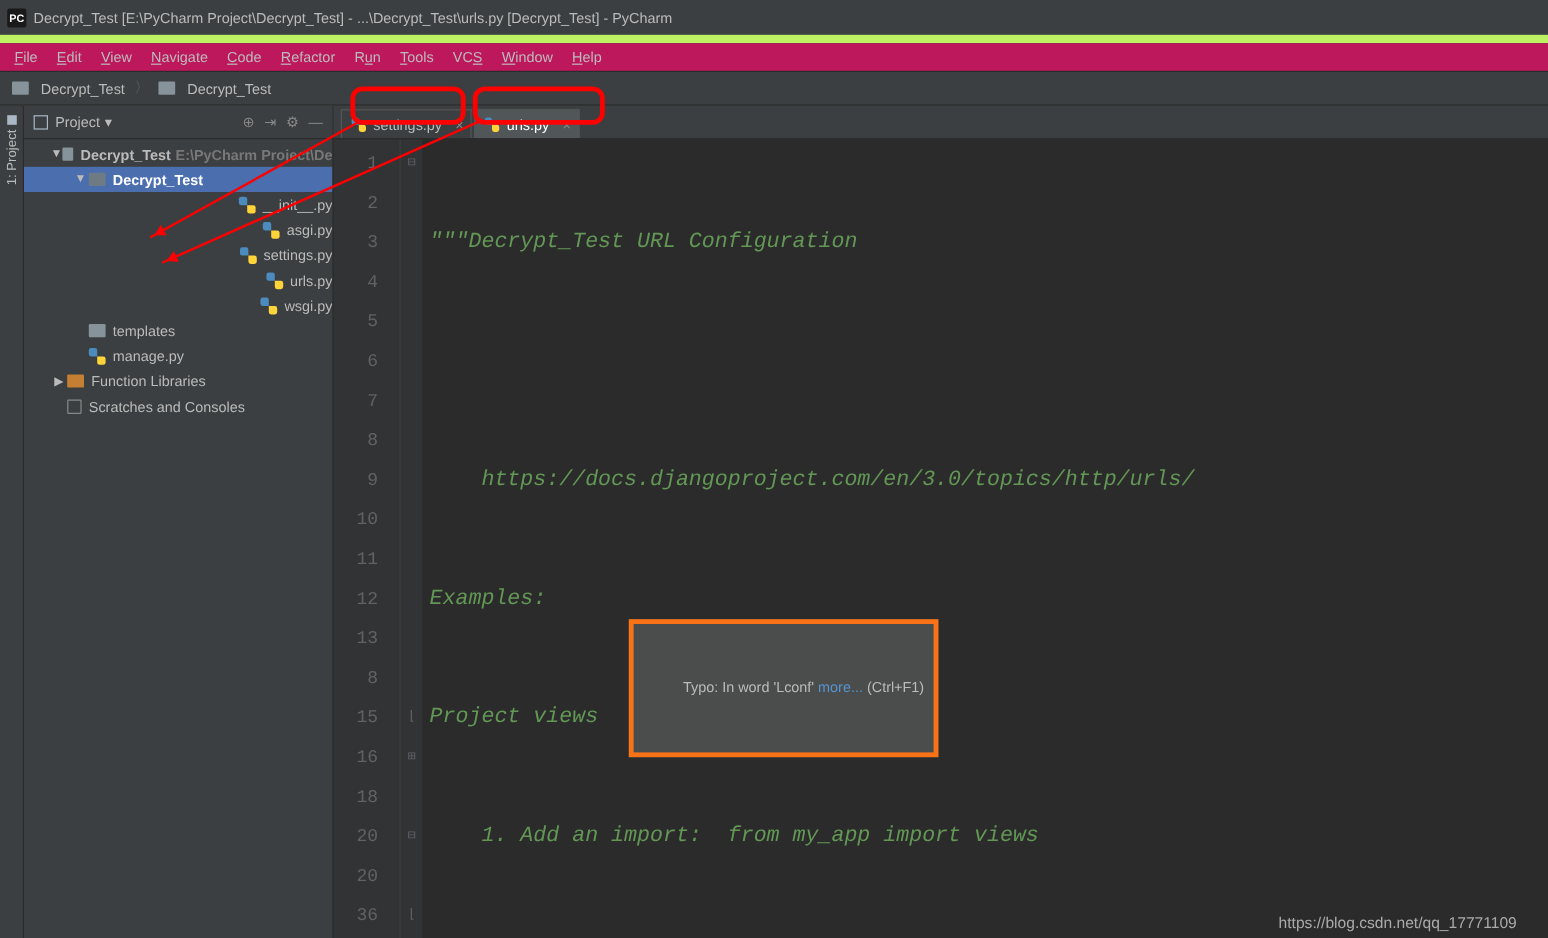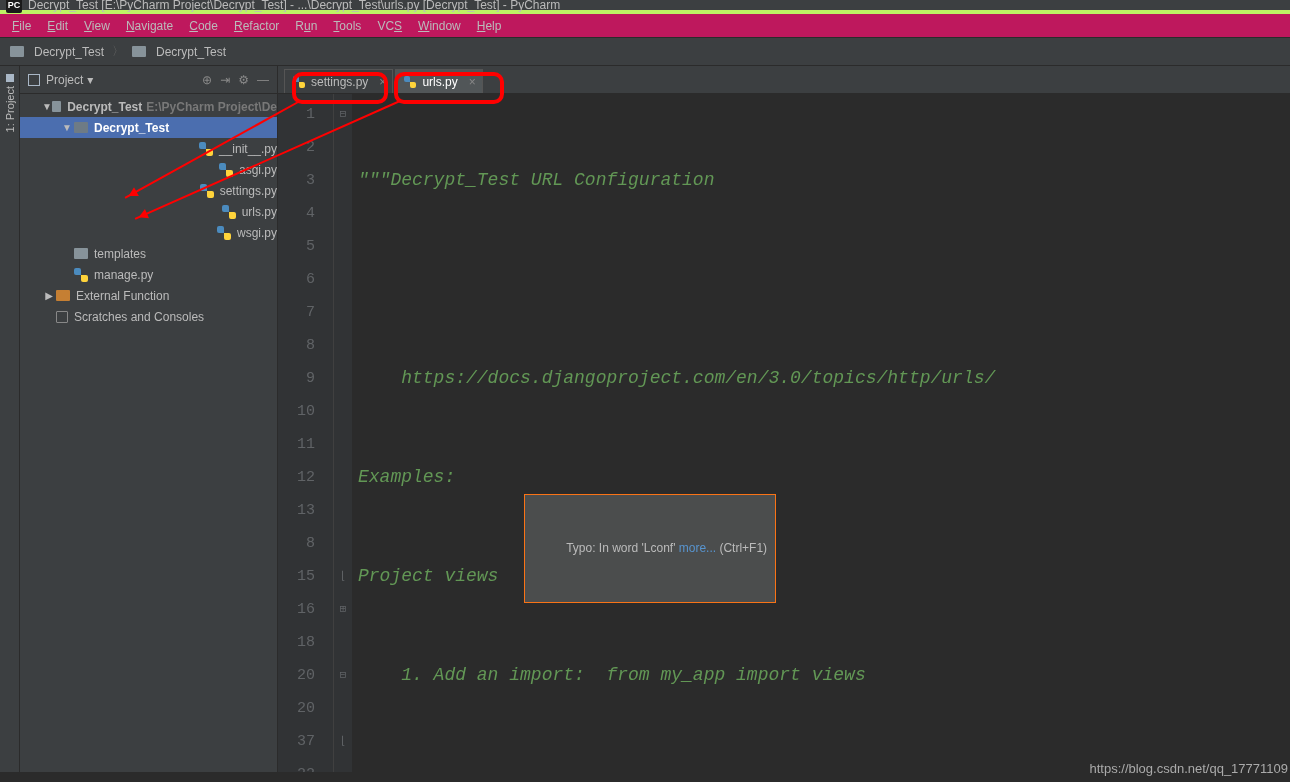--- a/index.html
+++ b/index.html
@@ -7,28 +7,28 @@
   font-family: "Segoe UI", Arial, sans-serif;
   font-size: 12px;
   background: #2b2b2b;
   color: #a9b7c6;
   width: 1290px;
   height: 782px;
   overflow: hidden;
   position: relative;
 }
 .titlebar {
-  height: 14px;
+  height: 36px;
   background: #3c3f41;
   color: #bbbbbb;
   display: flex;
   align-items: center;
   padding: 0 6px;
   font-size: 12px;
-  border-bottom: 4px solid #bef264;
+  border-bottom: 7px solid #bef264;
 }
 .titlebar .appicon {
   width: 16px; height: 16px;
   background: #1a1a1a;
   color: #fff;
   font-size: 9px;
   font-weight: bold;
   display: inline-flex;
   align-items: center;
   justify-content: center;
@@ -249,21 +249,21 @@
   padding: 4px 0 0 6px;
   white-space: pre;
   position: relative;
   color: #a9b7c6;
 }
 .code-line { height: 33px; }
 .docstr { color: #629755; font-style: italic; }
 .tooltip-box {
   position: absolute;
   background: #4b4d4d;
-  border: 1px solid #f97316;
+  border: 4px solid #f97316;
   color: #bbbbbb;
   font-family: "Segoe UI", Arial, sans-serif;
   font-size: 12px;
   padding: 4px 8px;
   left: 548px;
   top: 407px;
   z-index: 10;
   font-style: normal;
 }
 .tooltip-box .link { color: #5894ce; }
@@ -285,21 +285,21 @@
 .annot-line::after {
   content: "";
   position: absolute;
   right: -1px;
   top: -4px;
   border: 5px solid transparent;
   border-left: 9px solid #ff0000;
 }
 .watermark {
   position: absolute;
-  right: 2px;
+  right: 26px;
   bottom: 6px;
   color: #aaaaaa;
   font-size: 13px;
   font-family: Arial, sans-serif;
 }
 </style>
 </head>
 <body>
 
 <div class="titlebar">
@@ -391,21 +391,21 @@
         <span>templates</span>
       </div>
       <div class="tree-row indent2">
         <span class="arrow empty">·</span>
           <span class="dicon py"></span>
         <span>manage.py</span>
       </div>
       <div class="tree-row indent1">
         <span class="arrow">▶</span>
           <span class="dicon libs"></span>
-        <span>External Function</span>
+        <span>Function Libraries</span>
       </div>
       <div class="tree-row indent1">
         <span class="arrow empty">·</span>
           <span class="dicon scratch"></span>
         <span>Scratches and Consoles</span>
       </div>
     </div>
   </div>
 
   <div class="editor-area">
@@ -436,21 +436,21 @@
         <div class="ln">10</div>
         <div class="ln">11</div>
         <div class="ln">12</div>
         <div class="ln">13</div>
         <div class="ln">8</div>
         <div class="ln">15</div>
         <div class="ln">16</div>
         <div class="ln">18</div>
         <div class="ln">20</div>
         <div class="ln">20</div>
-        <div class="ln">37</div>
+        <div class="ln">36</div>
         <div class="ln">22</div>
       </div>
       <div class="fold-col">
         <div class="fmark">⊟</div>
         <div class="fmark"></div>
           <div class="fmark"></div>
           <div class="fmark"></div>
           <div class="fmark"></div>
         <div class="fmark"></div>
           <div class="fmark"></div>

